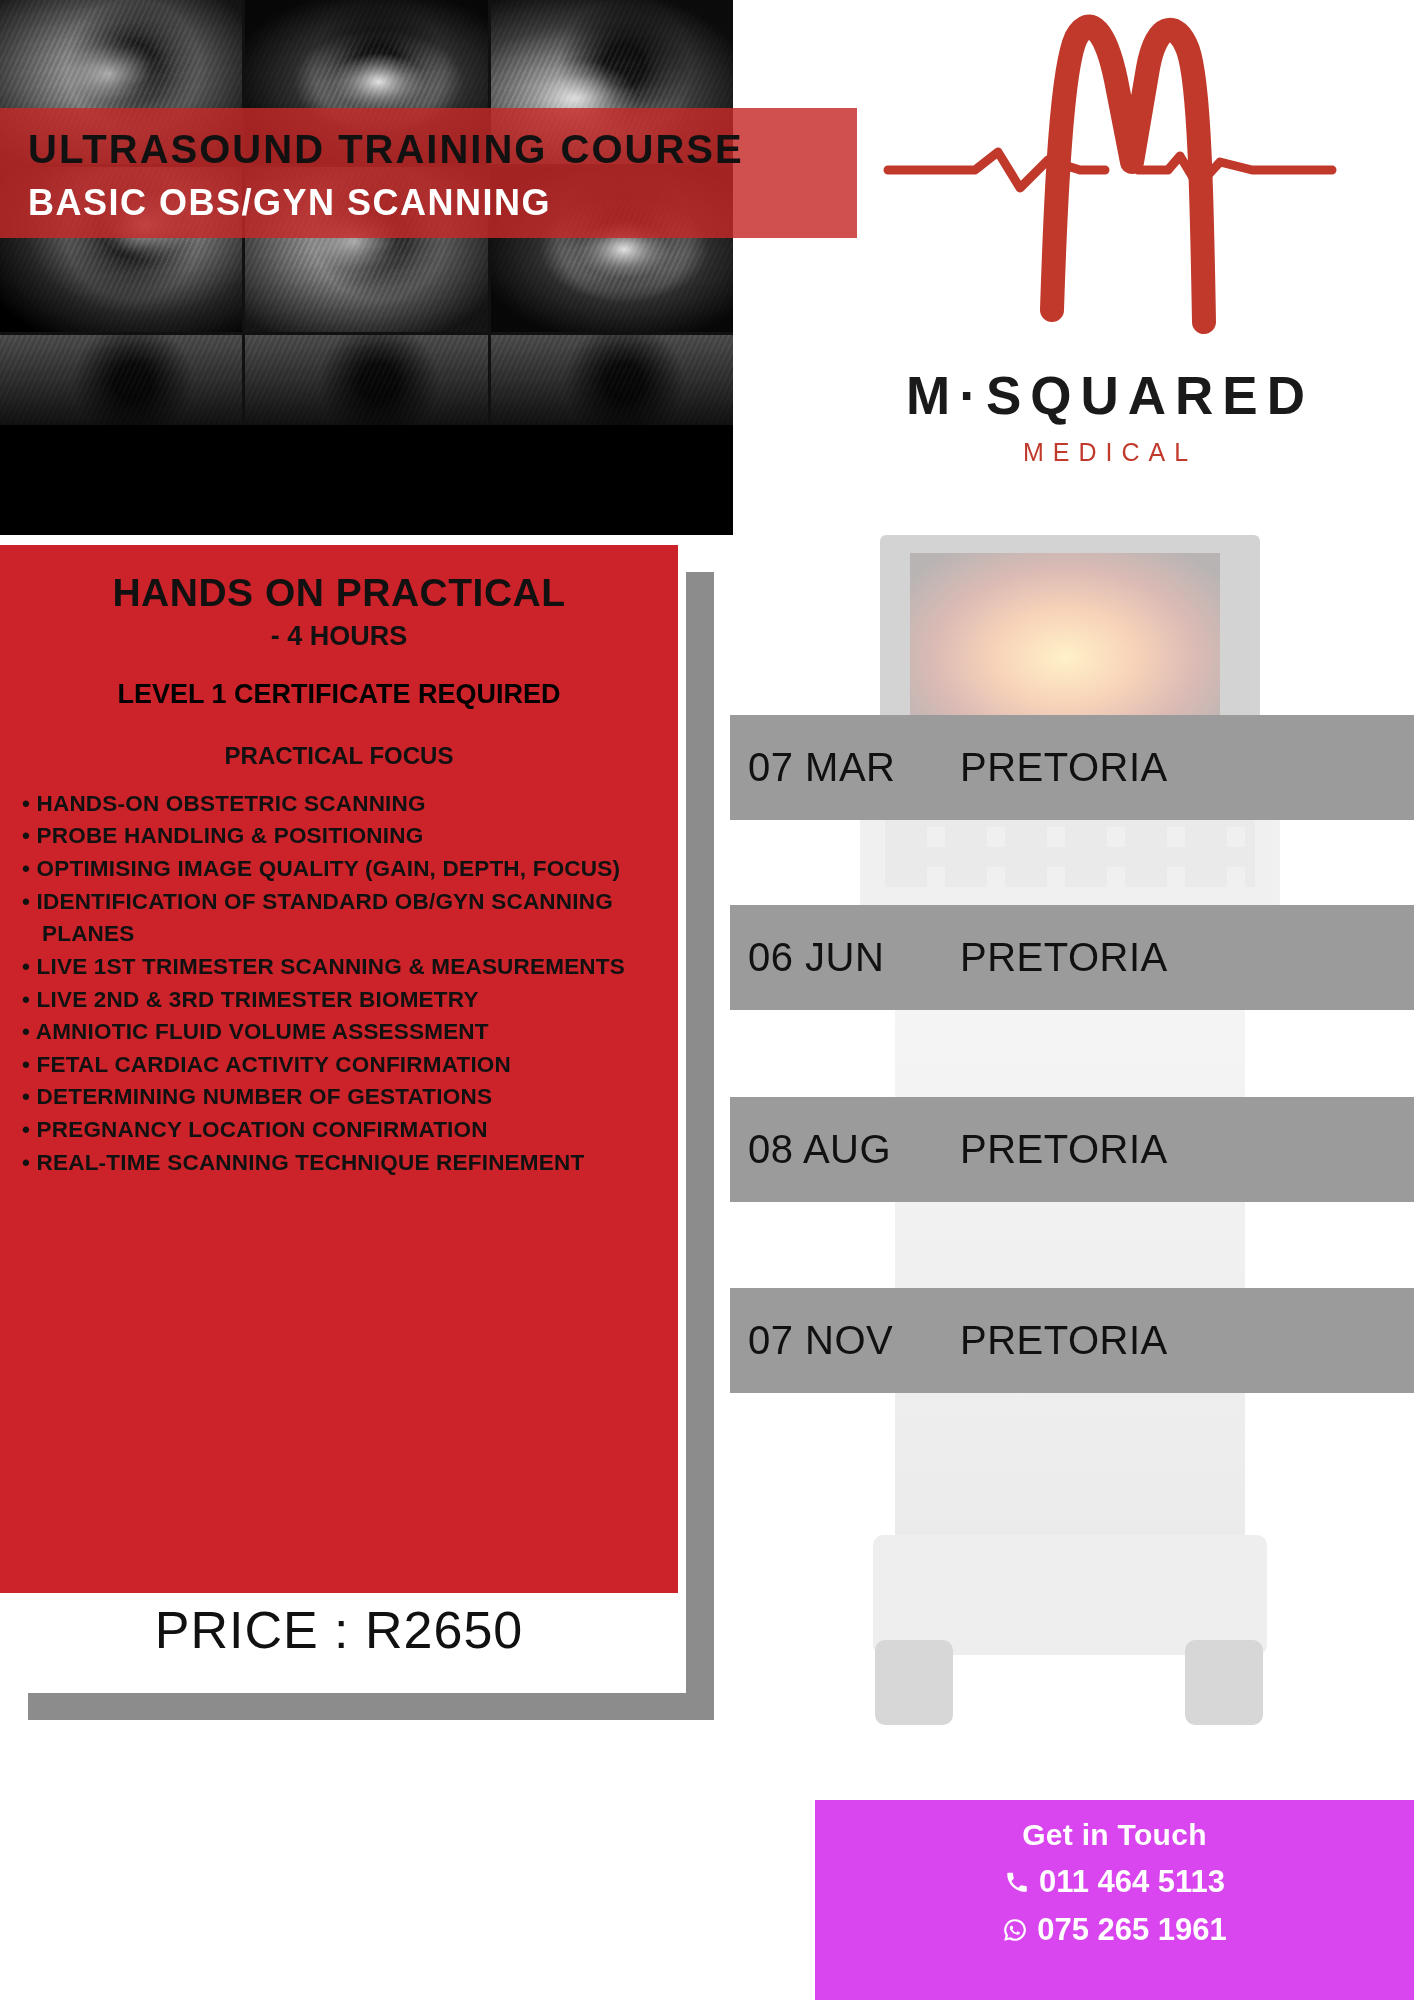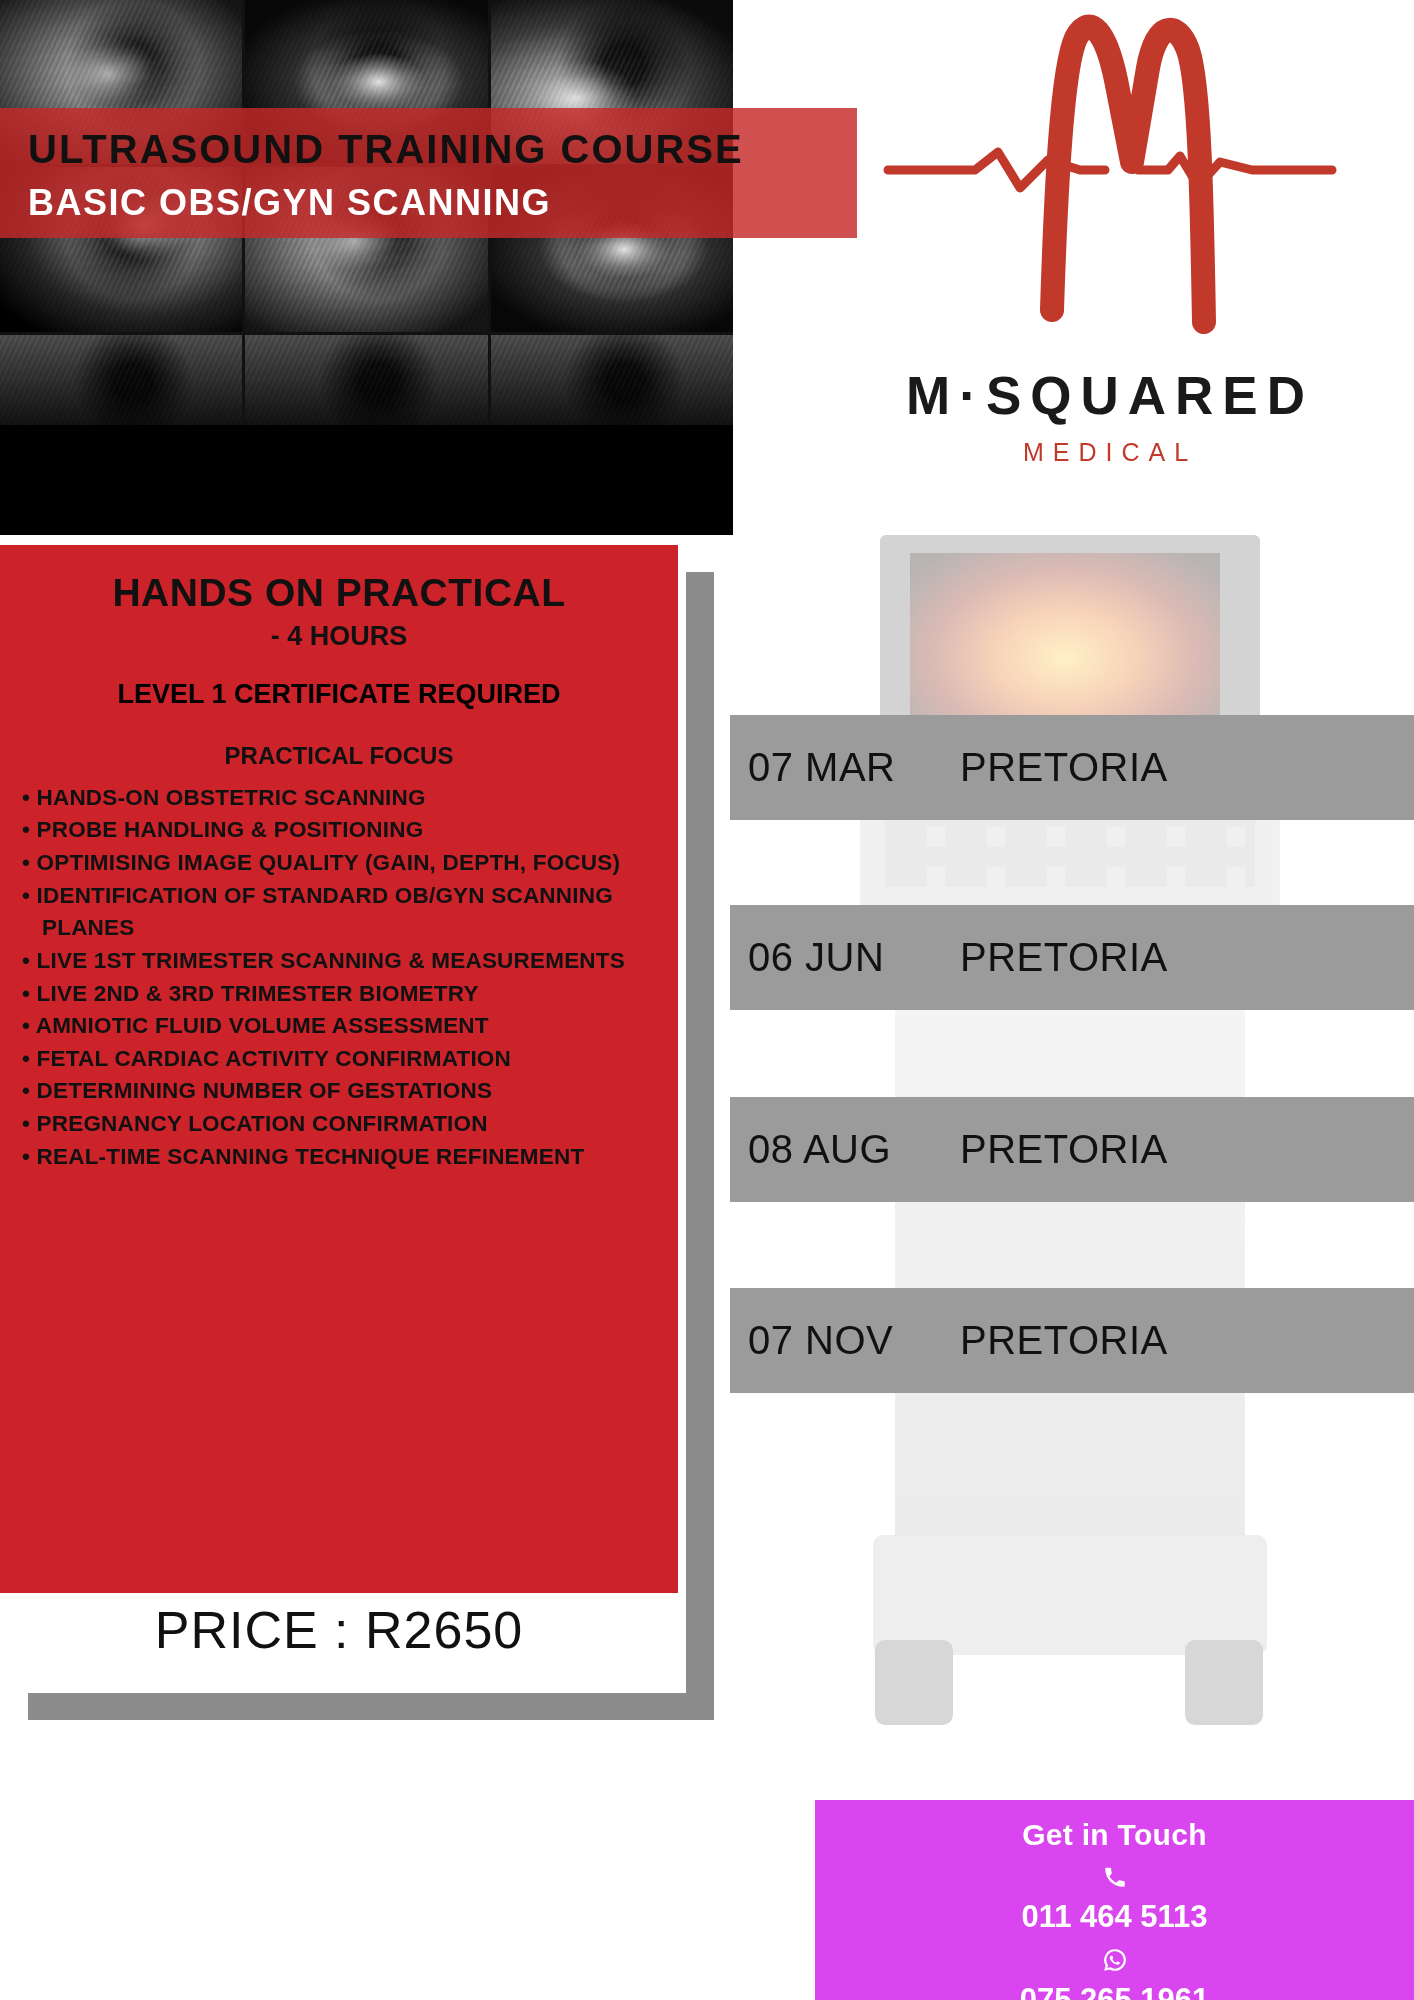--- a/index.html
+++ b/index.html
@@ -167,21 +167,21 @@
     line-height: 1.4;
   }
   .card-h4 {
     text-align: center;
     font-size: 24px;
     font-weight: bold;
     color: #111;
     margin-top: 28px;
   }
   .bullets {
-    margin-top: 12px;
+    margin-top: 18px;
     list-style: none;
   }
   .bullets li {
     font-size: 22.5px;
     font-weight: bold;
     color: #111;
     line-height: 1.45;
     letter-spacing: 0.2px;
     text-indent: -20px;
     padding-left: 20px;
@@ -286,21 +286,20 @@
     letter-spacing: 0.3px;
   }
   .contact-line {
     font-size: 31px;
     font-weight: bold;
     margin-top: 12px;
     display: flex;
     align-items: center;
     justify-content: center;
     gap: 9px;
-    flex-direction: column;
   }
   .ic { display: inline-block; width: 26px; height: 26px; }
 </style>
 </head>
 <body>
 
 <div class="page">
 
   <div class="banner">
     <div class="banner-grid">

